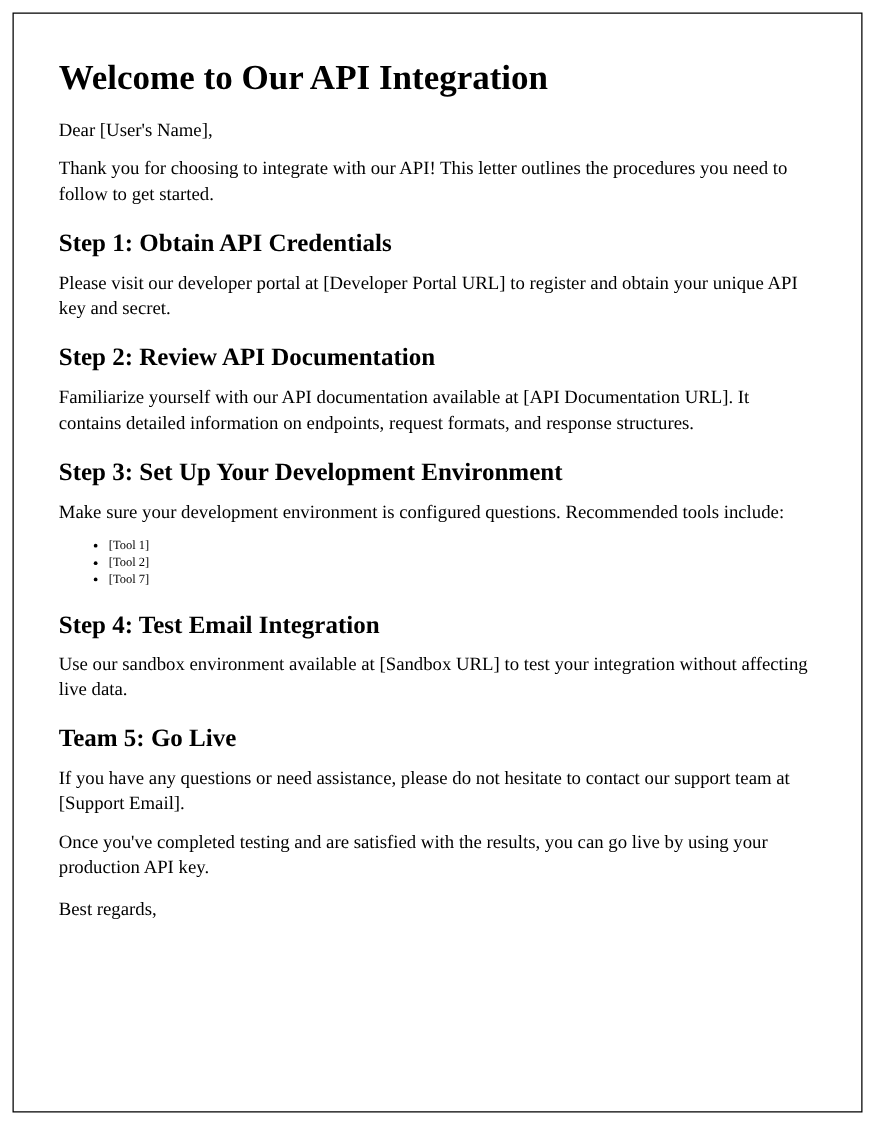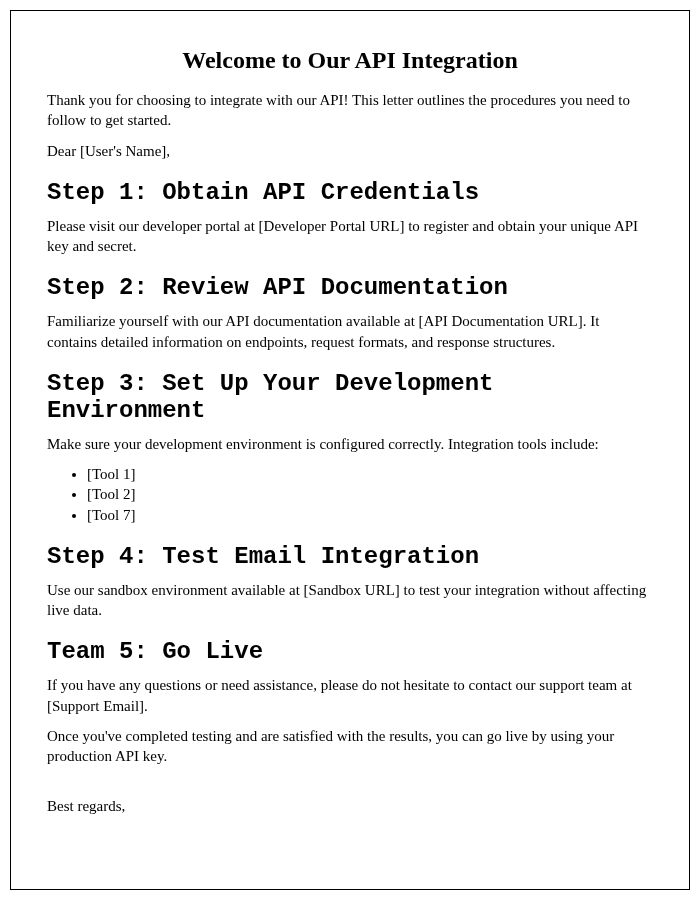--- a/index.html
+++ b/index.html
@@ -12,67 +12,65 @@
       background: #fff;
       width: 700px;
     }
     .page {
       border: 1px solid #000;
       margin: 10px;
       padding: 24px 36px 36px 36px;
       min-height: 880px;
     }
     h1 {
-      font-size: 24px;
+      font-size: 28px;
       font-weight: bold;
       margin: 12px 0 16px 0;
-      text-align: center;
     }
     h2 {
-      font-size: 24px;
+      font-size: 20px;
       font-weight: bold;
       margin: 18px 0 10px 0;
-      font-family: Liberation Mono, monospace;
     }
     p {
       font-size: 15px;
       margin: 10px 0;
       line-height: 1.35;
     }
     ul {
       margin: 8px 0 12px 0;
       padding-left: 40px;
     }
     li {
-      font-size: 15px;
+      font-size: 10px;
       line-height: 1.35;
     }
     .signoff {
-      margin-top: 30px;
+      margin-top: 14px;
     }
   </style>
 </head>
 <body>
 
 <div class="page">
 
   <h1>Welcome to Our API Integration</h1>
 
+  <p>Dear [User's Name],</p>
+
   <p>Thank you for choosing to integrate with our API! This letter outlines the procedures you need to follow to get started.</p>
-
-  <p>Dear [User's Name],</p>
 
   <h2>Step 1: Obtain API Credentials</h2>
   <p>Please visit our developer portal at [Developer Portal URL] to register and obtain your unique API key and secret.</p>
 
   <h2>Step 2: Review API Documentation</h2>
   <p>Familiarize yourself with our API documentation available at [API Documentation URL]. It contains detailed information on endpoints, request formats, and response structures.</p>
 
   <h2>Step 3: Set Up Your Development Environment</h2>
-  <p>Make sure your development environment is configured correctly. Integration tools include:</p>
+  <p>Make sure your development environment is configured questions. Recommended tools include:</p>
   <ul>
     <li>[Tool 1]</li>
     <li>[Tool 2]</li>
     <li>[Tool 7]</li>
   </ul>
 
   <h2>Step 4: Test Email Integration</h2>
   <p>Use our sandbox environment available at [Sandbox URL] to test your integration without affecting live data.</p>
 
   <h2>Team 5: Go Live</h2>

